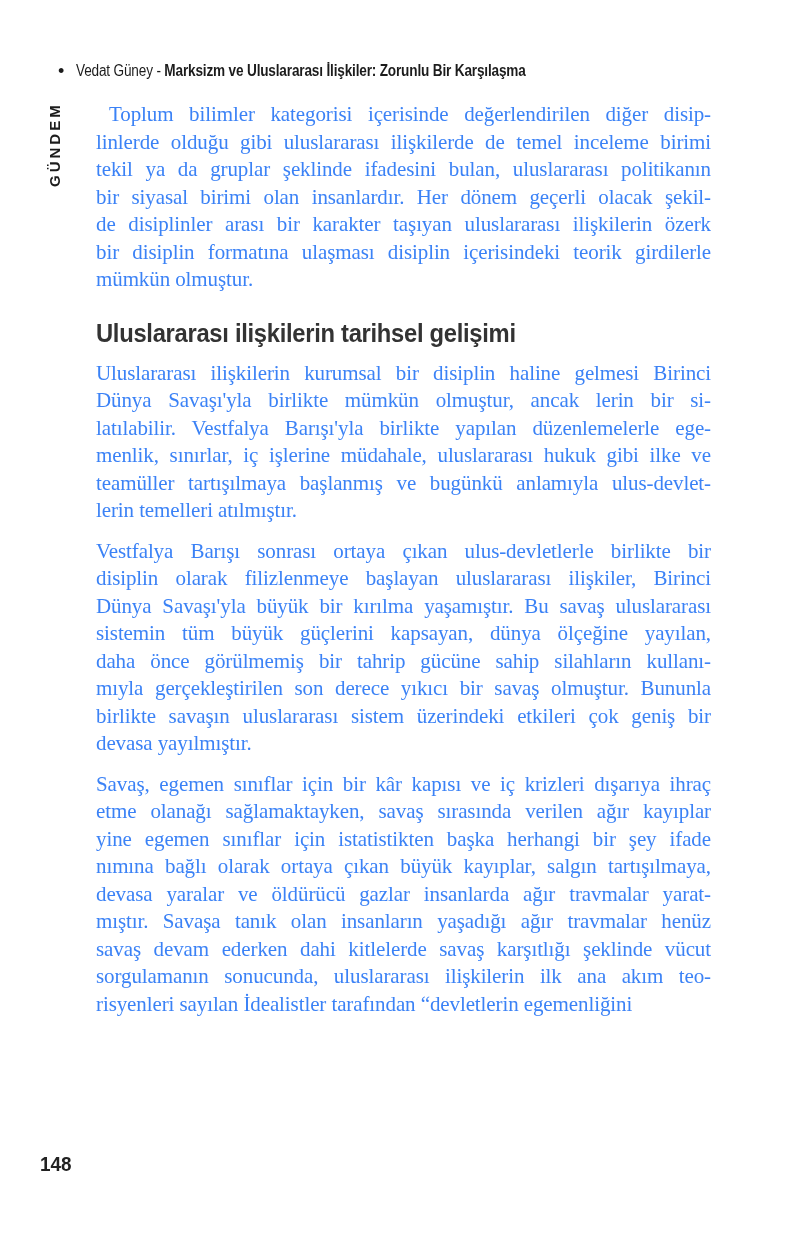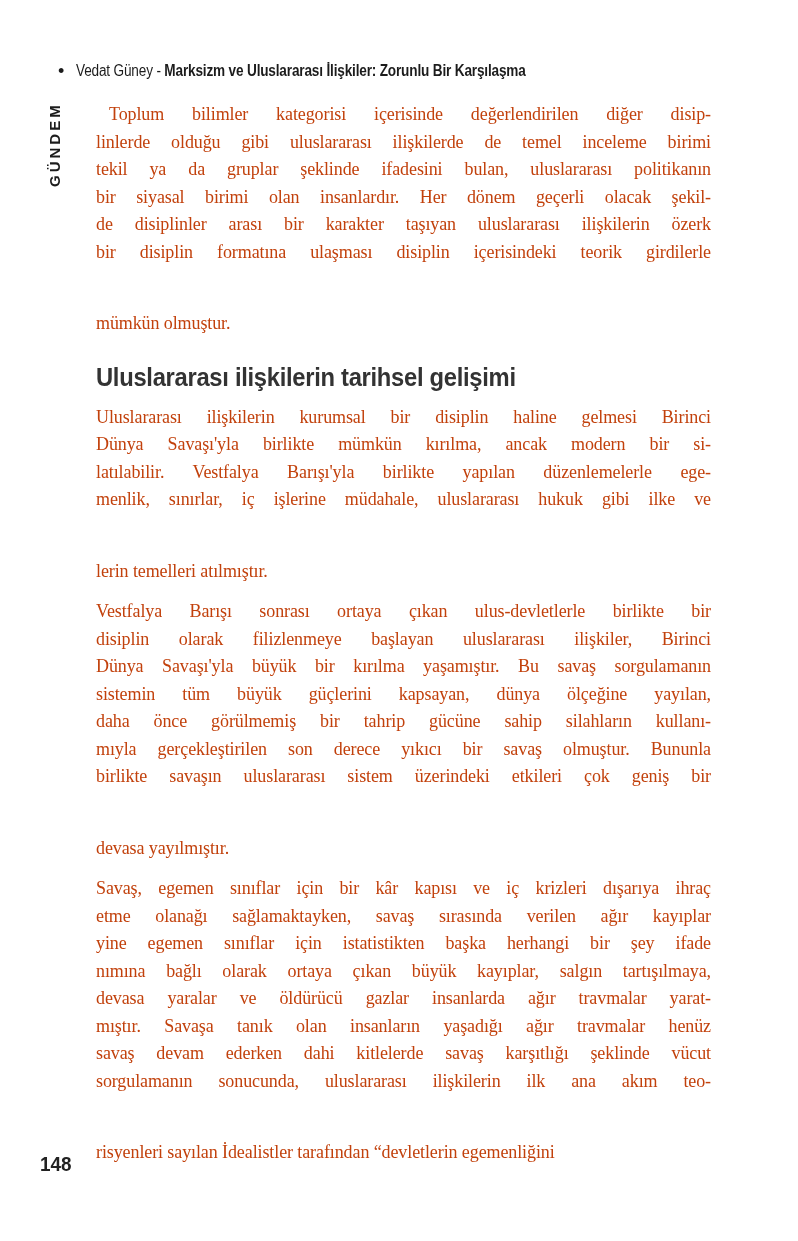--- a/index.html
+++ b/index.html
@@ -58,30 +58,30 @@
 
   
   .content-flow {
     position: absolute;
     left: 96px;
     top: 101px;
     width: 615px;
   }
   .para { margin: 0 0 13px 0; }
   .line {
-    font-size: 18px;
+    font-size: 21px;
     line-height: 27.5px;
     height: 27.5px;
     overflow: hidden;
     letter-spacing: -0.1px;
     text-align: justify;
     text-align-last: justify;
-    color: #c2410c;
+    color: #3b82f6;
   }
-  .line.last { text-align-last: left; margin-top: 44px; }
+  .line.last { text-align-last: left; }
   .line.indent { text-indent: 13px; }
 
   .section-heading {
     margin: 24px 0 12px 0;
     font-family: "Liberation Sans", sans-serif;
     font-weight: 600;
     font-size: 25px;
     line-height: 30px;
     letter-spacing: -0.3px;
     color: #333333;
@@ -121,29 +121,30 @@
         <div class="line">linlerde olduğu gibi uluslararası ilişkilerde de temel inceleme birimi</div>
         <div class="line">tekil ya da gruplar şeklinde ifadesini bulan, uluslararası politikanın</div>
         <div class="line">bir siyasal birimi olan insanlardır. Her dönem geçerli olacak şekil-</div>
         <div class="line">de disiplinler arası bir karakter taşıyan uluslararası ilişkilerin özerk</div>
         <div class="line">bir disiplin formatına ulaşması disiplin içerisindeki teorik girdilerle</div>
         <div class="line last">mümkün olmuştur.</div>
       </div>
       <div class="section-heading">Uluslararası ilişkilerin tarihsel gelişimi</div>
       <div class="para">
         <div class="line">Uluslararası ilişkilerin kurumsal bir disiplin haline gelmesi Birinci</div>
-        <div class="line">Dünya Savaşı'yla birlikte mümkün kırılma, ancak modern bir si-</div>
+        <div class="line">Dünya Savaşı'yla birlikte mümkün olmuştur, ancak lerin bir si-</div>
         <div class="line">latılabilir. Vestfalya Barışı'yla birlikte yapılan düzenlemelerle ege-</div>
         <div class="line">menlik, sınırlar, iç işlerine müdahale, uluslararası hukuk gibi ilke ve</div>
+        <div class="line">teamüller tartışılmaya başlanmış ve bugünkü anlamıyla ulus-devlet-</div>
         <div class="line last">lerin temelleri atılmıştır.</div>
       </div>
       <div class="para">
         <div class="line">Vestfalya Barışı sonrası ortaya çıkan ulus-devletlerle birlikte bir</div>
         <div class="line">disiplin olarak filizlenmeye başlayan uluslararası ilişkiler, Birinci</div>
-        <div class="line">Dünya Savaşı'yla büyük bir kırılma yaşamıştır. Bu savaş sorgulamanın</div>
+        <div class="line">Dünya Savaşı'yla büyük bir kırılma yaşamıştır. Bu savaş uluslararası</div>
         <div class="line">sistemin tüm büyük güçlerini kapsayan, dünya ölçeğine yayılan,</div>
         <div class="line">daha önce görülmemiş bir tahrip gücüne sahip silahların kullanı-</div>
         <div class="line">mıyla gerçekleştirilen son derece yıkıcı bir savaş olmuştur. Bununla</div>
         <div class="line">birlikte savaşın uluslararası sistem üzerindeki etkileri çok geniş bir</div>
         <div class="line last">devasa yayılmıştır.</div>
       </div>
       <div class="para">
         <div class="line">Savaş, egemen sınıflar için bir kâr kapısı ve iç krizleri dışarıya ihraç</div>
         <div class="line">etme olanağı sağlamaktayken, savaş sırasında verilen ağır kayıplar</div>
         <div class="line">yine egemen sınıflar için istatistikten başka herhangi bir şey ifade</div>

